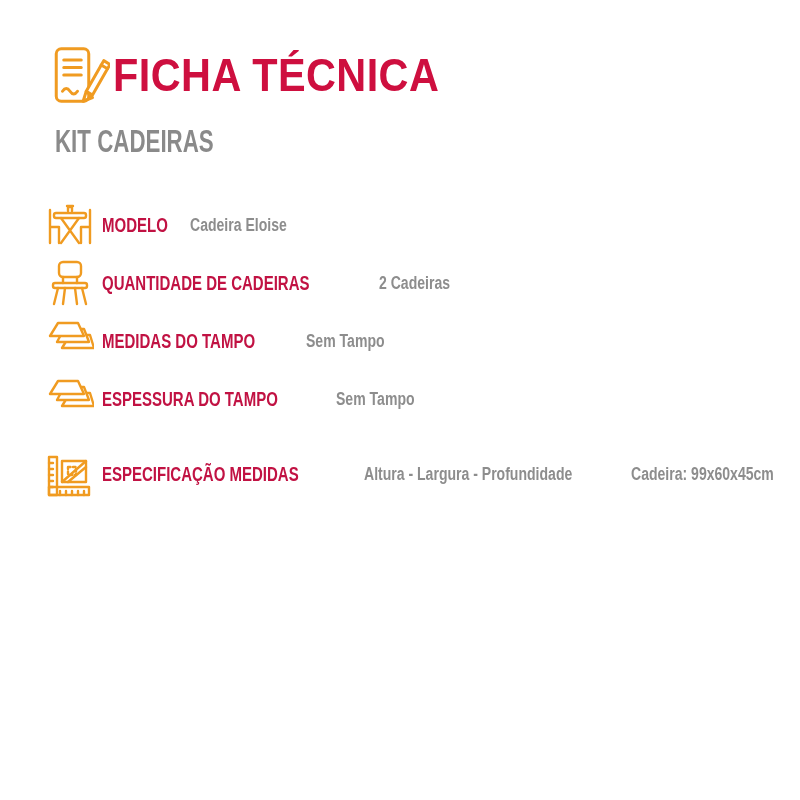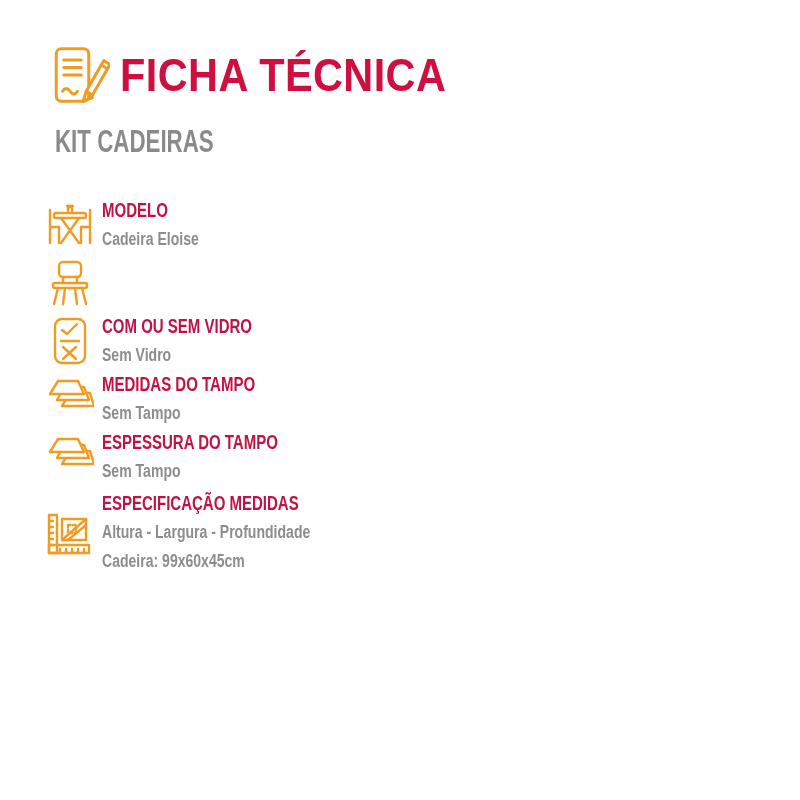--- a/index.html
+++ b/index.html
@@ -4,41 +4,41 @@
 <style>
   html,body{margin:0;padding:0;}
   body{
     width:800px;height:800px;background:#ffffff;overflow:hidden;
     font-family:"Liberation Sans","DejaVu Sans",sans-serif;
     -webkit-font-smoothing:antialiased;
   }
   .sheet{position:relative;width:800px;height:800px;background:#fff;}
 
   
-  .title-row{position:absolute;left:50px;top:44px;display:flex;align-items:center;gap:10px;}
+  .title-row{position:absolute;left:50px;top:44px;display:flex;align-items:center;gap:3px;}
   .title-icon{width:60px;height:62px;flex:0 0 auto;}
   .page-title{
     margin:0;font-size:46px;font-weight:bold;color:#CE0F3F;
     letter-spacing:0.5px;white-space:nowrap;
     display:inline-block;transform:scaleX(0.90);transform-origin:left center;
   }
   .subtitle{
     position:absolute;left:55px;top:124px;margin:0;
     font-size:31px;font-weight:bold;color:#8A8A8A;letter-spacing:0px;white-space:nowrap;
     display:inline-block;transform:scaleX(0.72);transform-origin:left center;
   }
 
   
   .items{position:absolute;left:40px;top:196px;width:420px;display:flex;flex-direction:column;}
   .item{display:flex;align-items:center;min-height:58px;}
   .item.tall{min-height:92px;}
   .icon-box{width:60px;flex:0 0 60px;display:flex;align-items:center;justify-content:center;}
   .icon-box svg{width:48px;height:48px;}
   .item.tall .icon-box{align-items:flex-start;padding-top:6px;}
-  .txt{display:flex;flex-direction:column;justify-content:space-between;padding-left:2px;}
+  .txt{display:flex;justify-content:space-between;padding-left:2px;}
   .item-label{
     font-size:20px;font-weight:bold;color:#C11243;line-height:29px;white-space:nowrap;
     display:inline-block;transform:scaleX(0.75);transform-origin:left center;
   }
   .item-value{
     font-size:18px;font-weight:bold;color:#8D8D8D;line-height:29px;white-space:nowrap;
     display:inline-block;transform:scaleX(0.78);transform-origin:left center;
   }
 
   
@@ -84,37 +84,27 @@
 
     <div class="item">
       <div class="icon-box">
         <svg class="oicon" viewBox="0 0 48 48">
           <rect x="13" y="3" width="22" height="15" rx="4"></rect>
           <path d="M17,18 V24 M31,18 V24"></path>
           <rect x="7" y="24" width="34" height="5" rx="2"></rect>
           <path d="M12,29 L8,45 M36,29 L40,45 M19,29 L17,45 M29,29 L31,45"></path>
         </svg>
       </div>
+      <div class="txt">
+        <span class="item-label">QUANTIDADE DE CADEIRAS</span>
+        <span class="item-value">2 Cadeiras</span>
+      </div>
     </div>
 
 
-    <div class="item">
-      <div class="icon-box">
-        <svg class="oicon" viewBox="0 0 48 48">
-          <rect x="9" y="2" width="30" height="44" rx="7"></rect>
-          <path d="M16,13 l5,4 l10,-10"></path>
-          <path d="M15,24 H33"></path>
-          <path d="M17,30 L30,42 M30,30 L17,42"></path>
-        </svg>
-      </div>
-      <div class="txt">
-        <span class="item-label">COM OU SEM VIDRO</span>
-        <span class="item-value">Sem Vidro</span>
-      </div>
-    </div>
 
     <div class="item">
       <div class="icon-box">
         <svg class="oicon" viewBox="0 0 48 48">
           <path class="occlude" d="M24,18 L44,18 L48,31 L16,31 Z"></path>
           <path class="occlude" d="M18,12 L38,12 L43,25 L11,25 Z"></path>
           <path class="occlude" d="M12,6 L32,6 L38,19 L4,19 Z"></path>
         </svg>
       </div>
       <div class="txt">

